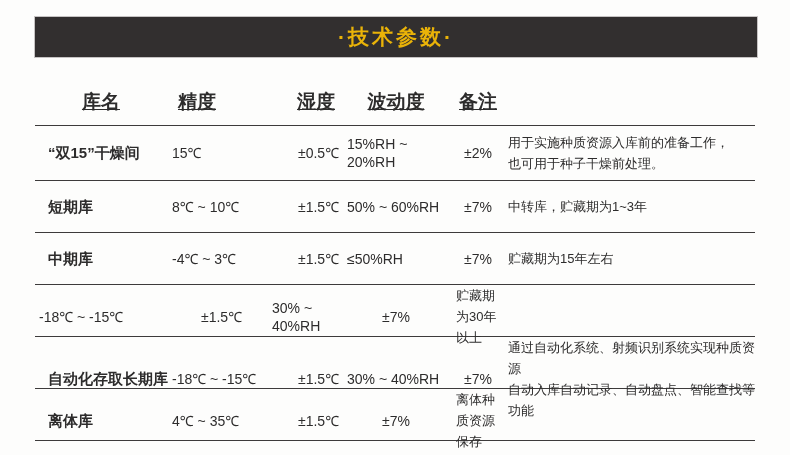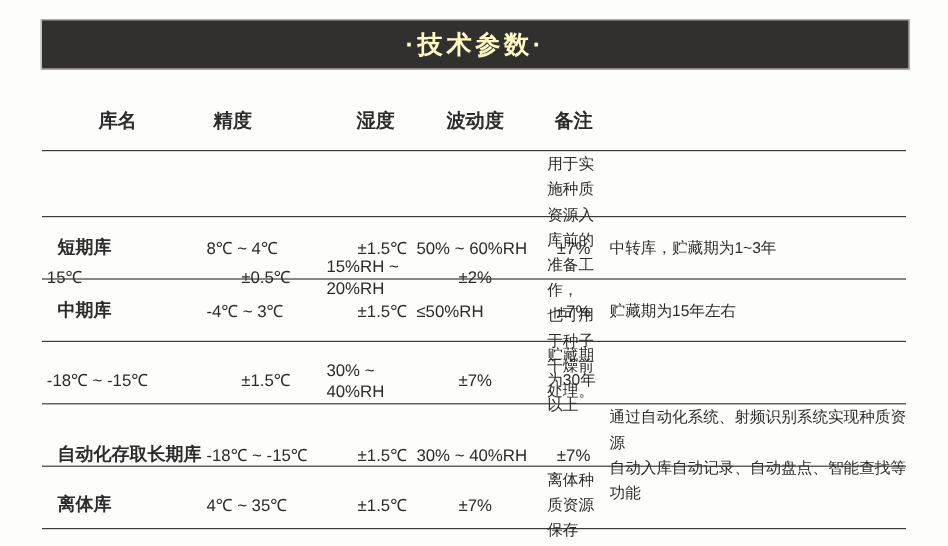--- a/index.html
+++ b/index.html
@@ -21,21 +21,21 @@
     top: 16px;
     width: 722px;
     height: 40px;
     background: #322f2f;
     border: 1px solid #c6c3c3;
     display: flex;
     align-items: center;
     justify-content: center;
   }
   .banner-title {
-    color: #fef9c3;
+    color: #eab308;
     font-size: 21px;
     font-weight: bold;
     letter-spacing: 3px;
   }
   .table {
     position: absolute;
     left: 35px;
     top: 78px;
     width: 720px;
   }
@@ -54,21 +54,22 @@
     border-bottom: 1.5px solid #3d3b3b;
   }
   .trow.tall { height: 55px; }
   .cell {
     box-sizing: border-box;
     font-size: 14px;
     line-height: 18px;
   }
   .th {
     font-weight: bold;
-    font-size: 16px;
+    font-size: 19px;
+    text-decoration: underline;
   }
   
   .th.h1 { padding-left: 47px; }
   .th.h2 { padding-left: 20px; }
   .th.h3 { padding-left: 10px; }
   .th.h4 { padding-left: 32px; }
   .th.h5 { text-align: center; padding-left: 0; }
   .th.h6 { text-align: center; padding-left: 0; }
   
   .cell.c1 { padding-left: 13px; font-weight: bold; font-size: 15px; }
@@ -94,31 +95,32 @@
 
   <div class="thead">
     <div class="cell th h1">库名</div>
     <div class="cell th h3">精度</div>
     <div class="cell th h4">湿度</div>
     <div class="cell th h5">波动度</div>
     <div class="cell th h6">备注</div>
   </div>
 
   <div class="trow tall">
+    <div class="cell c1">“双15”干燥间</div>
     <div class="cell c2">15℃</div>
     <div class="cell c3">±0.5℃</div>
     <div class="cell c4">15%RH ~ 20%RH</div>
     <div class="cell c5">±2%</div>
     <div class="cell c6">用于实施种质资源入库前的准备工作，
 也可用于种子干燥前处理。</div>
   </div>
 
   <div class="trow">
     <div class="cell c1">短期库</div>
-    <div class="cell c2">8℃ ~ 4℃</div>
+    <div class="cell c2">8℃ ~ 10℃</div>
     <div class="cell c3">±1.5℃</div>
     <div class="cell c4">50% ~ 60%RH</div>
     <div class="cell c5">±7%</div>
     <div class="cell c6">中转库，贮藏期为1~3年</div>
   </div>
 
   <div class="trow">
     <div class="cell c1">中期库</div>
     <div class="cell c2">-4℃ ~ 3℃</div>
     <div class="cell c3">±1.5℃</div>

